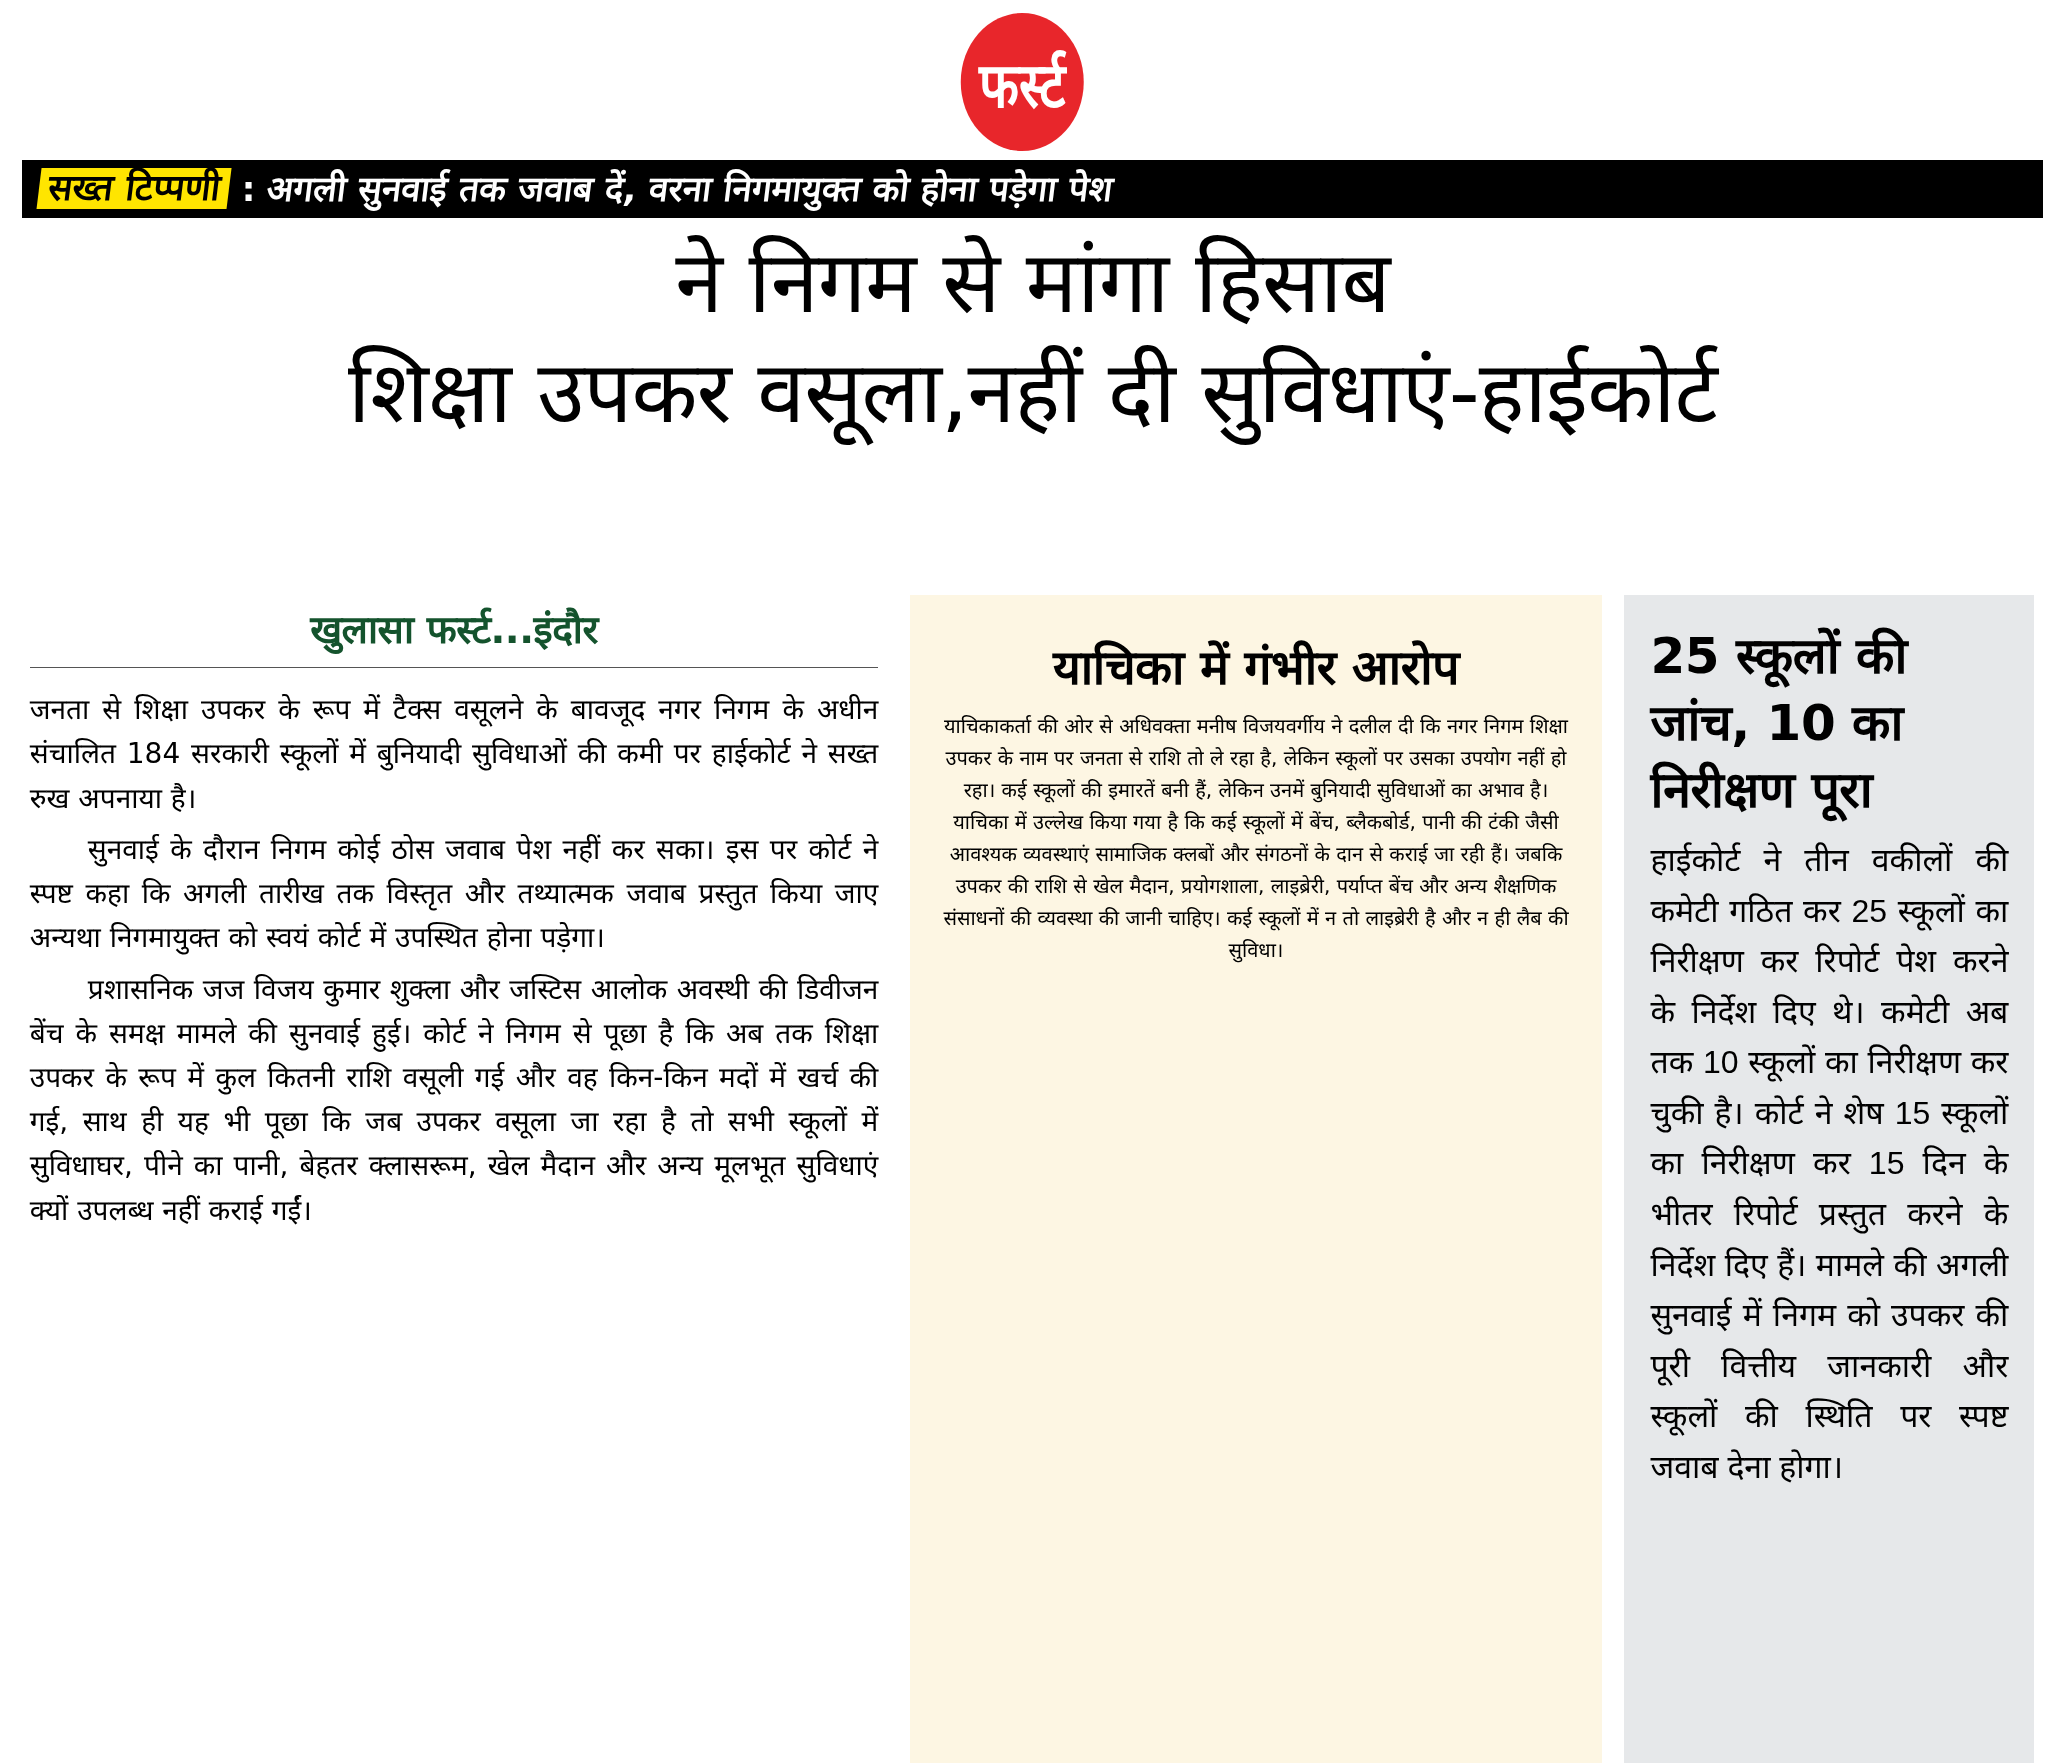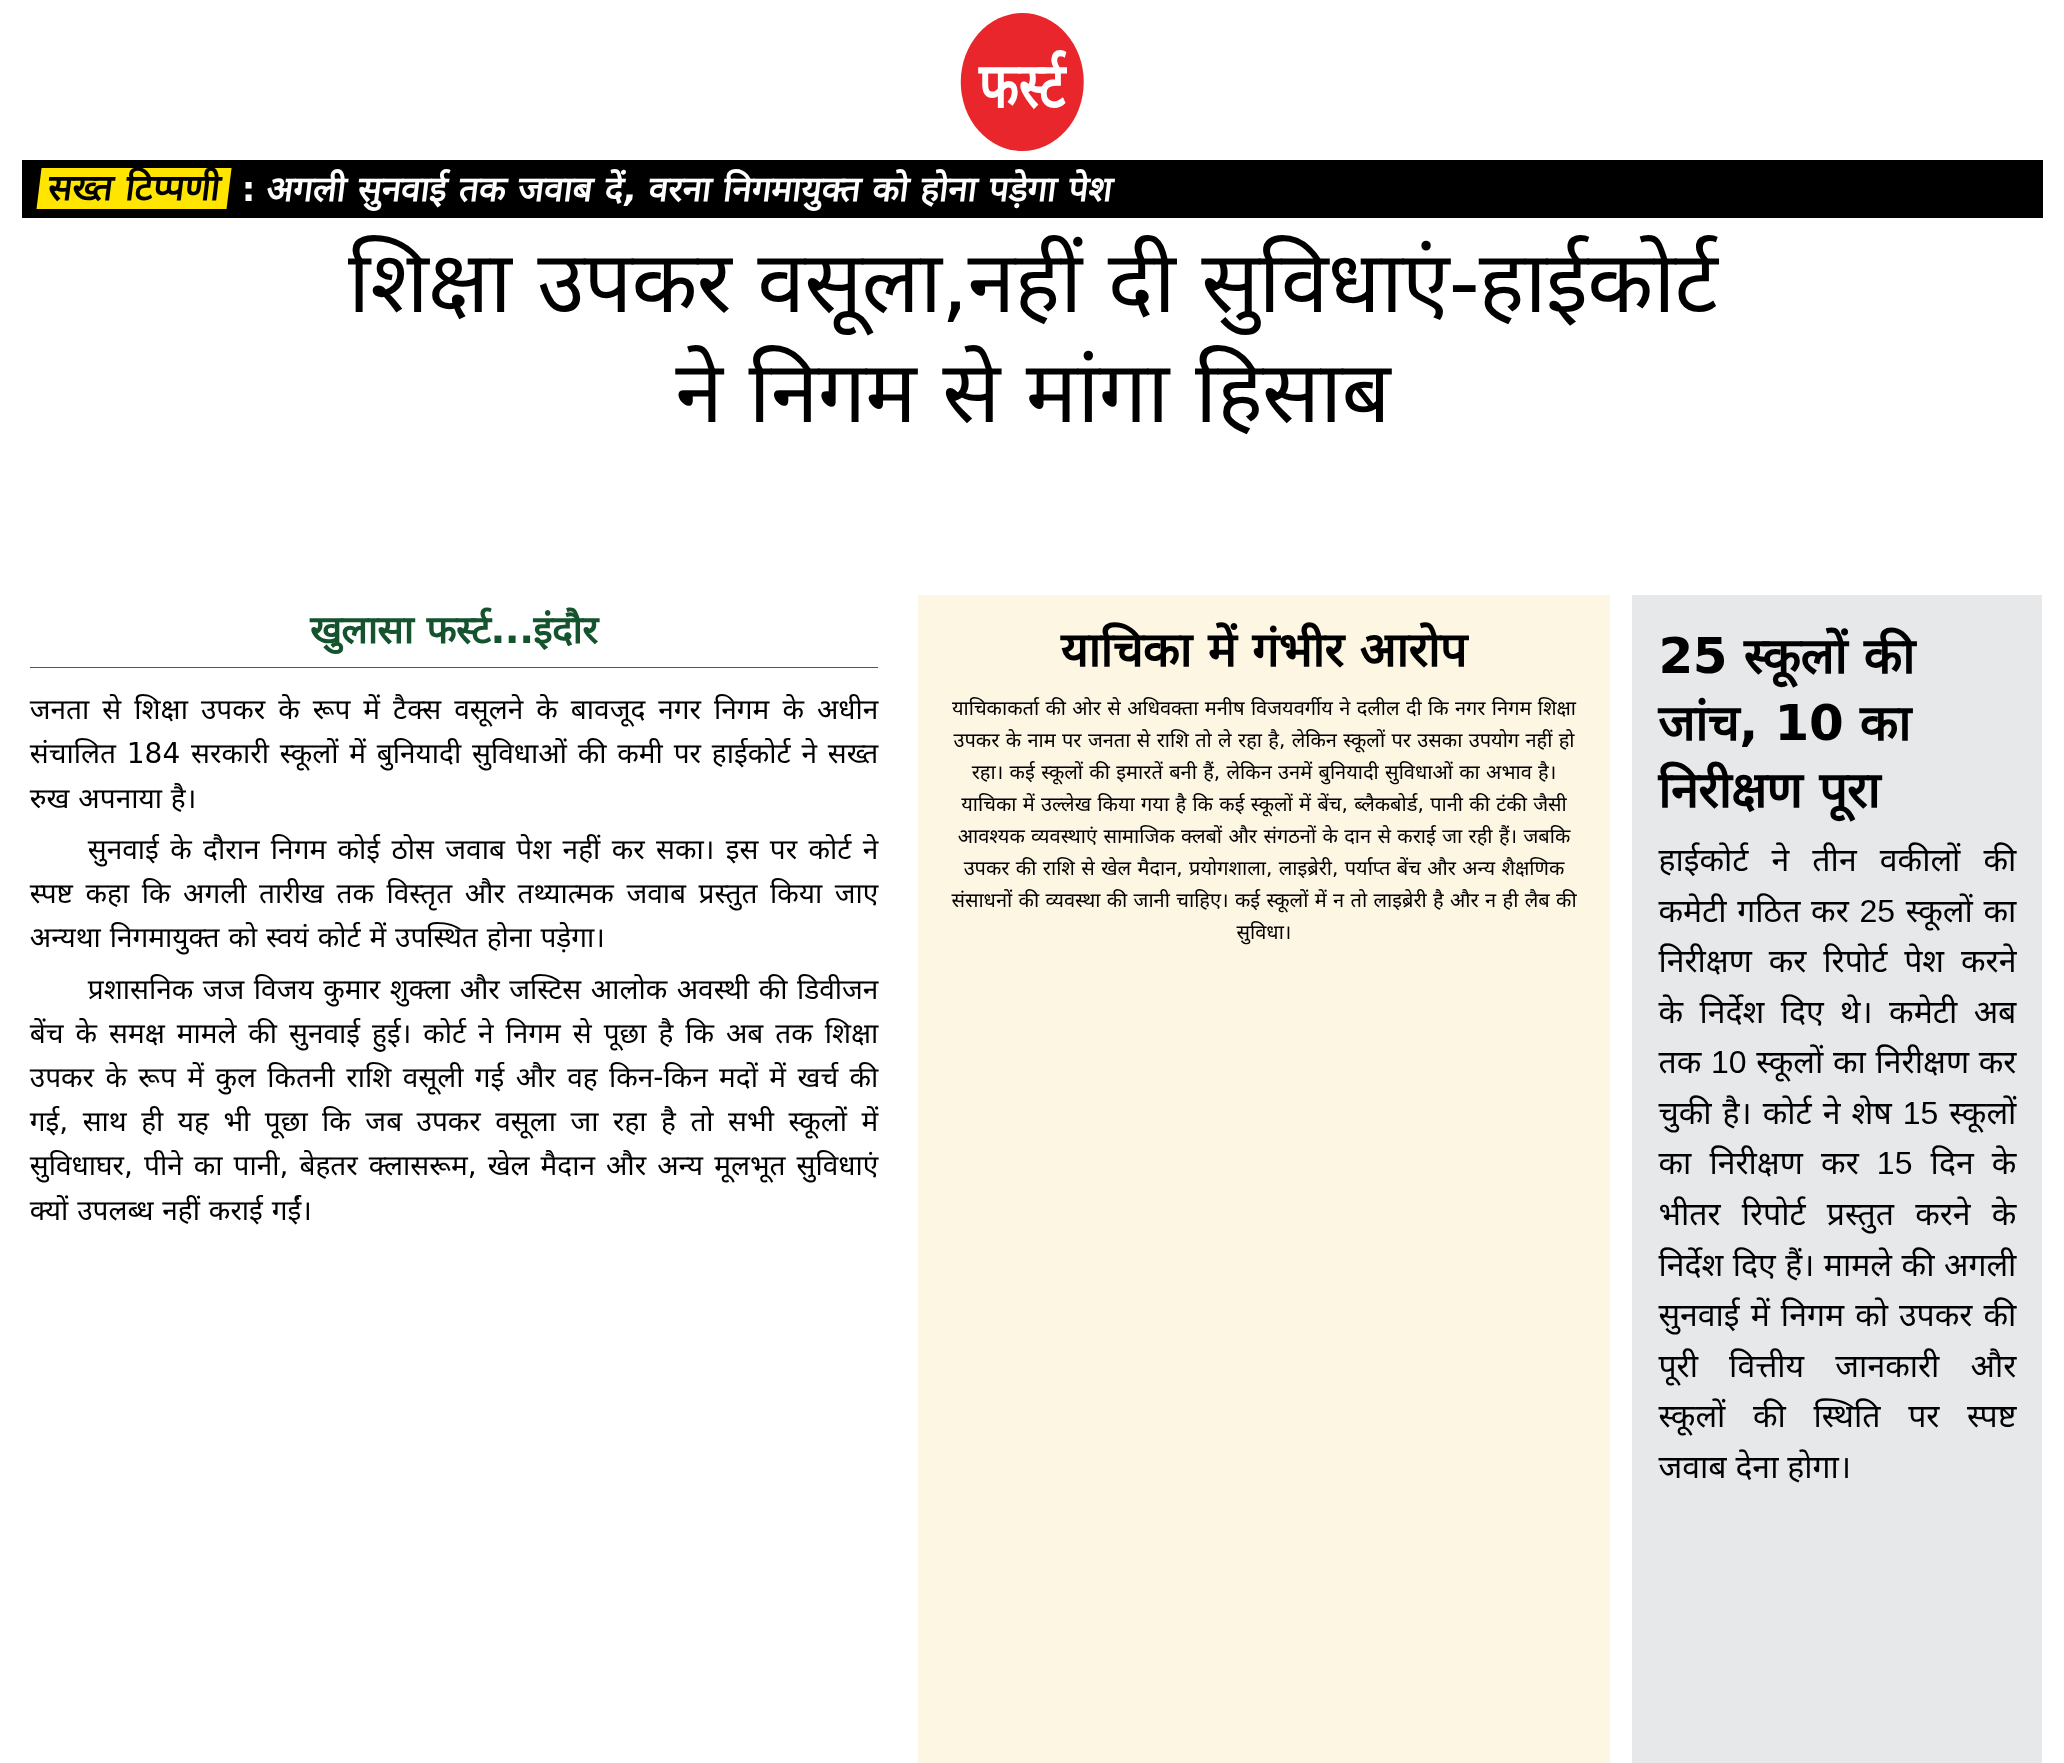--- a/index.html
+++ b/index.html
@@ -171,23 +171,22 @@
     width: 869px;
     flex: none;
     padding: 0 11.2px 0 9.3px;
     box-sizing: border-box;
   }
   .col-gap { width: 20.5px; flex: none; }
   .col-mid {
     width: 692px;
     flex: none;
     background: #fdf6e3;
-    padding: 26px 32px 35px 32px;
-    box-sizing: border-box;
-    margin-left: 8px;
+    padding: 44px 32px 35px 32px;
+    box-sizing: border-box;
   }
   .col-right {
     width: 410px;
     flex: none;
     background: #e6e8ea;
     padding: 28px 26px 32px 26px;
     box-sizing: border-box;
     margin-left: 22.4px;
   }
 
@@ -269,22 +268,22 @@
   </div>
 </div>
 
 <div class="kicker-bar">
   <span class="kicker-highlight">सख्त टिप्पणी</span>
   <span class="kicker-colon">:</span>
   <span class="kicker-rest">अगली सुनवाई तक जवाब दें, वरना निगमायुक्त को होना पड़ेगा पेश</span>
 </div>
 
 <div class="headline">
+  <div class="headline-line">ने निगम से मांगा हिसाब</div>
   <div class="headline-line">शिक्षा उपकर वसूला,नहीं दी सुविधाएं-हाईकोर्ट</div>
-  <div class="headline-line">ने निगम से मांगा हिसाब</div>
 </div>
 
 <div class="columns">
 
   <div class="col-left">
     <div class="byline">खुलासा फर्स्ट...इंदौर</div>
     <hr class="byline-rule">
     <p class="body-text">जनता से शिक्षा उपकर के रूप में टैक्स वसूलने के बावजूद नगर निगम के अधीन संचालित 184 सरकारी स्कूलों में बुनियादी सुविधाओं की कमी पर हाईकोर्ट ने सख्त रुख अपनाया है।</p>
     <p class="body-text indent">सुनवाई के दौरान निगम कोई ठोस जवाब पेश नहीं कर सका। इस पर कोर्ट ने स्पष्ट कहा कि अगली तारीख तक विस्तृत और तथ्यात्मक जवाब प्रस्तुत किया जाए अन्यथा निगमायुक्त को स्वयं कोर्ट में उपस्थित होना पड़ेगा।</p>
     <p class="body-text indent">प्रशासनिक जज विजय कुमार शुक्ला और जस्टिस आलोक अवस्थी की डिवीजन बेंच के समक्ष मामले की सुनवाई हुई। कोर्ट ने निगम से पूछा है कि अब तक शिक्षा उपकर के रूप में कुल कितनी राशि वसूली गई और वह किन-किन मदों में खर्च की गई, साथ ही यह भी पूछा कि जब उपकर वसूला जा रहा है तो सभी स्कूलों में सुविधाघर, पीने का पानी, बेहतर क्लासरूम, खेल मैदान और अन्य मूलभूत सुविधाएं क्यों उपलब्ध नहीं कराई गईं।</p>

